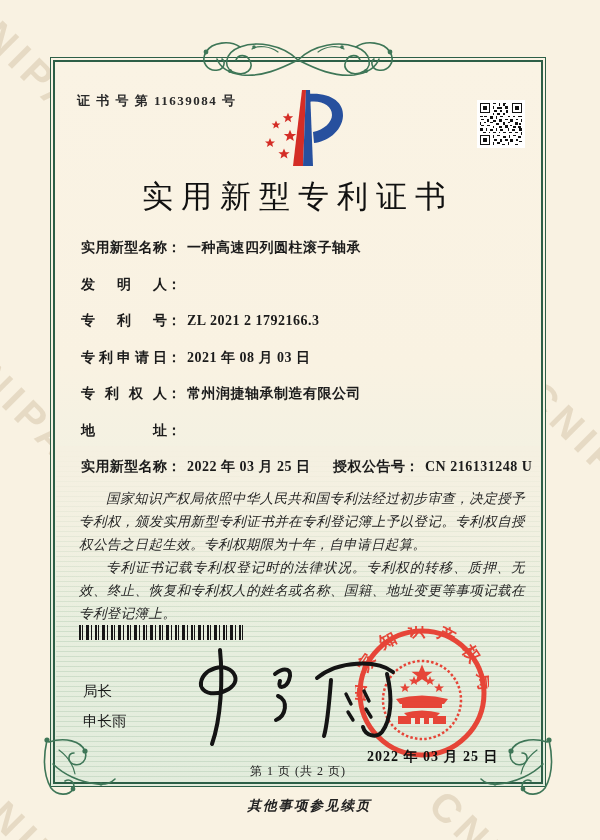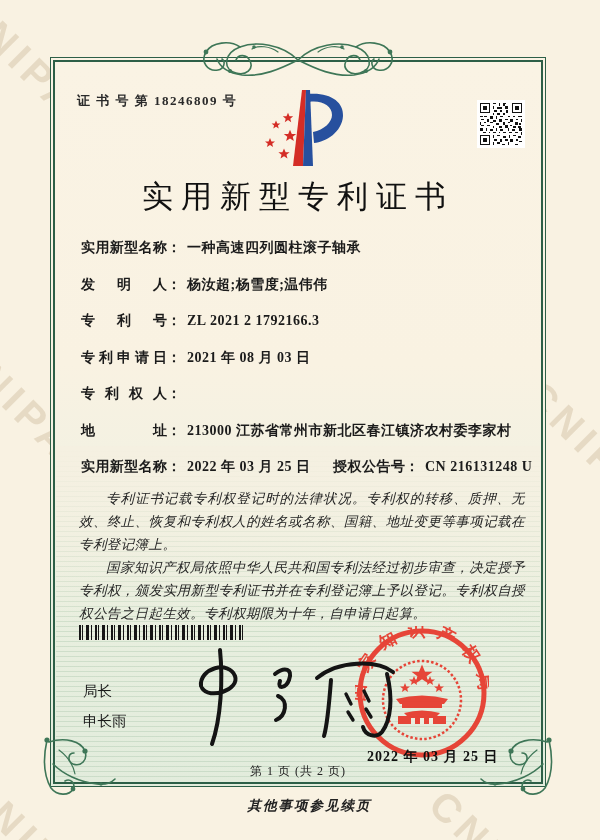--- a/index.html
+++ b/index.html
@@ -128,21 +128,21 @@
       <path d="M10,8 C26,3 42,7 46,17 C49,26 42,33 34,30 C28,27 29,19 35,19"></path>
       <path d="M14,30 C24,40 40,48 58,50 C66,51 72,49 76,45"></path>
       <path d="M20,16 C28,22 34,30 36,40" stroke-width="1.2"></path>
       <circle cx="46" cy="17" r="2.6" fill="#3e7657" stroke="none"></circle>
       <circle cx="34" cy="55" r="2.4" fill="#3e7657" stroke="none"></circle>
       <circle cx="8" cy="6" r="2.6" fill="#3e7657" stroke="none"></circle>
       <circle cx="62" cy="50" r="1.8" fill="#3e7657" stroke="none"></circle>
     </g>
   </svg>
 
-  <div class="cert-no">证 书 号 第 18246809 号</div>
+  <div class="cert-no">证 书 号 第 11639084 号</div>
 
   <div class="qr">
     <svg width="42" height="42" viewBox="0 0 29 29" shape-rendering="crispEdges">
       <rect width="29" height="29" fill="#fff"></rect>
       <g fill="#111">
         <path d="M0,0h7v7h-7z M1,1v5h5v-5z" fill-rule="evenodd"></path>
           <rect x="2" y="2" width="3" height="3"></rect>
         <path d="M22,0h7v7h-7z M23,1v5h5v-5z" fill-rule="evenodd"></path>
           <rect x="24" y="2" width="3" height="3"></rect>
         <path d="M0,22h7v7h-7z M1,23v5h5v-5z" fill-rule="evenodd"></path>
@@ -178,58 +178,57 @@
 
   <div class="fields">
     <div class="frow">
       <span class="flabel">实用新型名称</span>
         <span class="fcolon">：</span>
       <span class="fvalue">一种高速四列圆柱滚子轴承</span>
     </div>
     <div class="frow">
       <span class="flabel">发明人</span>
         <span class="fcolon">：</span>
-      <span class="fvalue">杨汝超;杨雪度;温伟伟</span>
     </div>
     <div class="frow">
       <span class="flabel">专利号</span>
         <span class="fcolon">：</span>
       <span class="fvalue">ZL 2021 2 1792166.3</span>
     </div>
     <div class="frow">
       <span class="flabel">专利申请日</span>
         <span class="fcolon">：</span>
       <span class="fvalue">2021 年 08 月 03 日</span>
     </div>
     <div class="frow">
       <span class="flabel">专利权人</span>
         <span class="fcolon">：</span>
+      <span class="fvalue">常州润捷轴承制造有限公司</span>
     </div>
     <div class="frow">
       <span class="flabel">地址</span>
         <span class="fcolon">：</span>
-      <span class="fvalue">213000 江苏省常州市新北区春江镇济农村委李家村</span>
     </div>
     <div class="frow">
       <span class="pair1">
         <span class="flabel">实用新型名称</span>
           <span class="fcolon">：</span>
         <span class="fvalue">2022 年 03 月 25 日</span>
       </span>
       <span class="pair2">
         <span class="flabel">授权公告号</span>
           <span class="fcolon">：</span>
         <span class="fvalue">CN 216131248 U</span>
       </span>
     </div>
   </div>
 
   <div class="bodytext">
+    <p>国家知识产权局依照中华人民共和国专利法经过初步审查，决定授予专利权，颁发实用新型专利证书并在专利登记簿上予以登记。专利权自授权公告之日起生效。专利权期限为十年，自申请日起算。</p>
     <p>专利证书记载专利权登记时的法律状况。专利权的转移、质押、无效、终止、恢复和专利权人的姓名或名称、国籍、地址变更等事项记载在专利登记簿上。</p>
-    <p>国家知识产权局依照中华人民共和国专利法经过初步审查，决定授予专利权，颁发实用新型专利证书并在专利登记簿上予以登记。专利权自授权公告之日起生效。专利权期限为十年，自申请日起算。</p>
   </div>
 
   <div class="barcode"></div>
 
   <div class="signer">
     <div>局长</div>
     <div>申长雨</div>
   </div>
 
   <svg class="signature" width="230" height="112" viewBox="0 0 230 112">

